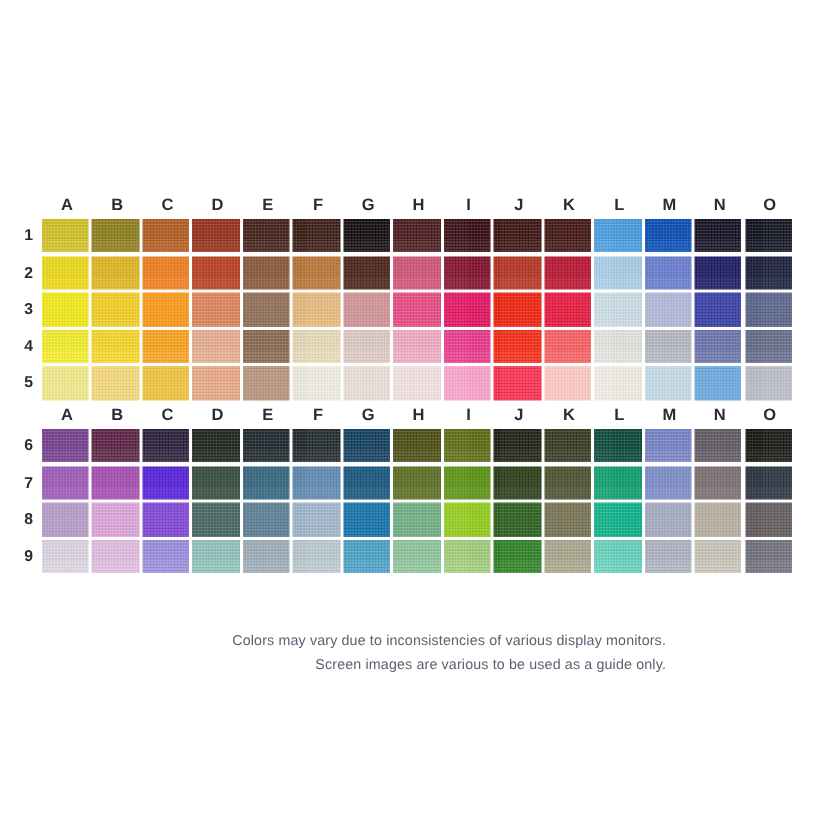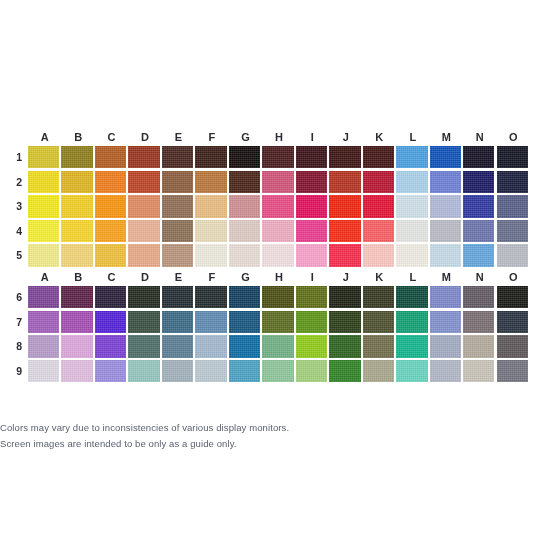--- a/index.html
+++ b/index.html
@@ -76,21 +76,21 @@
     font-weight: bold;
     color: #2b2b33;
     line-height: 22.4px;
   }
 
   
   .footnote {
     position: absolute;
     left: 0;
     width: 444px;
-    text-align: left;
+    text-align: right;
     color: #5b6070;
     font-size: 9.5px;
     line-height: 15px;
     letter-spacing: 0.1px;
   }
   #note-line-1 { top: 420px; }
   #note-line-2 { top: 436px; }
 </style>
 </head>
 <body>
@@ -292,15 +292,15 @@
         <div class="swatch" style="background: rgb(47, 130, 38);"></div>
         <div class="swatch" style="background: rgb(168, 167, 140);"></div>
         <div class="swatch" style="background: rgb(104, 212, 191);"></div>
         <div class="swatch" style="background: rgb(178, 183, 198);"></div>
         <div class="swatch" style="background: rgb(200, 196, 185);"></div>
         <div class="swatch" style="background: rgb(115, 115, 127);"></div>
       </div>
     </div>
 
   <div class="footnote" id="note-line-1">Colors may vary due to inconsistencies of various display monitors.</div>
-  <div class="footnote" id="note-line-2">Screen images are intended to be only as a guide only.</div>
+  <div class="footnote" id="note-line-2">Screen images are various to be used as a guide only.</div>
 
 </div>
 
 </body></html>

